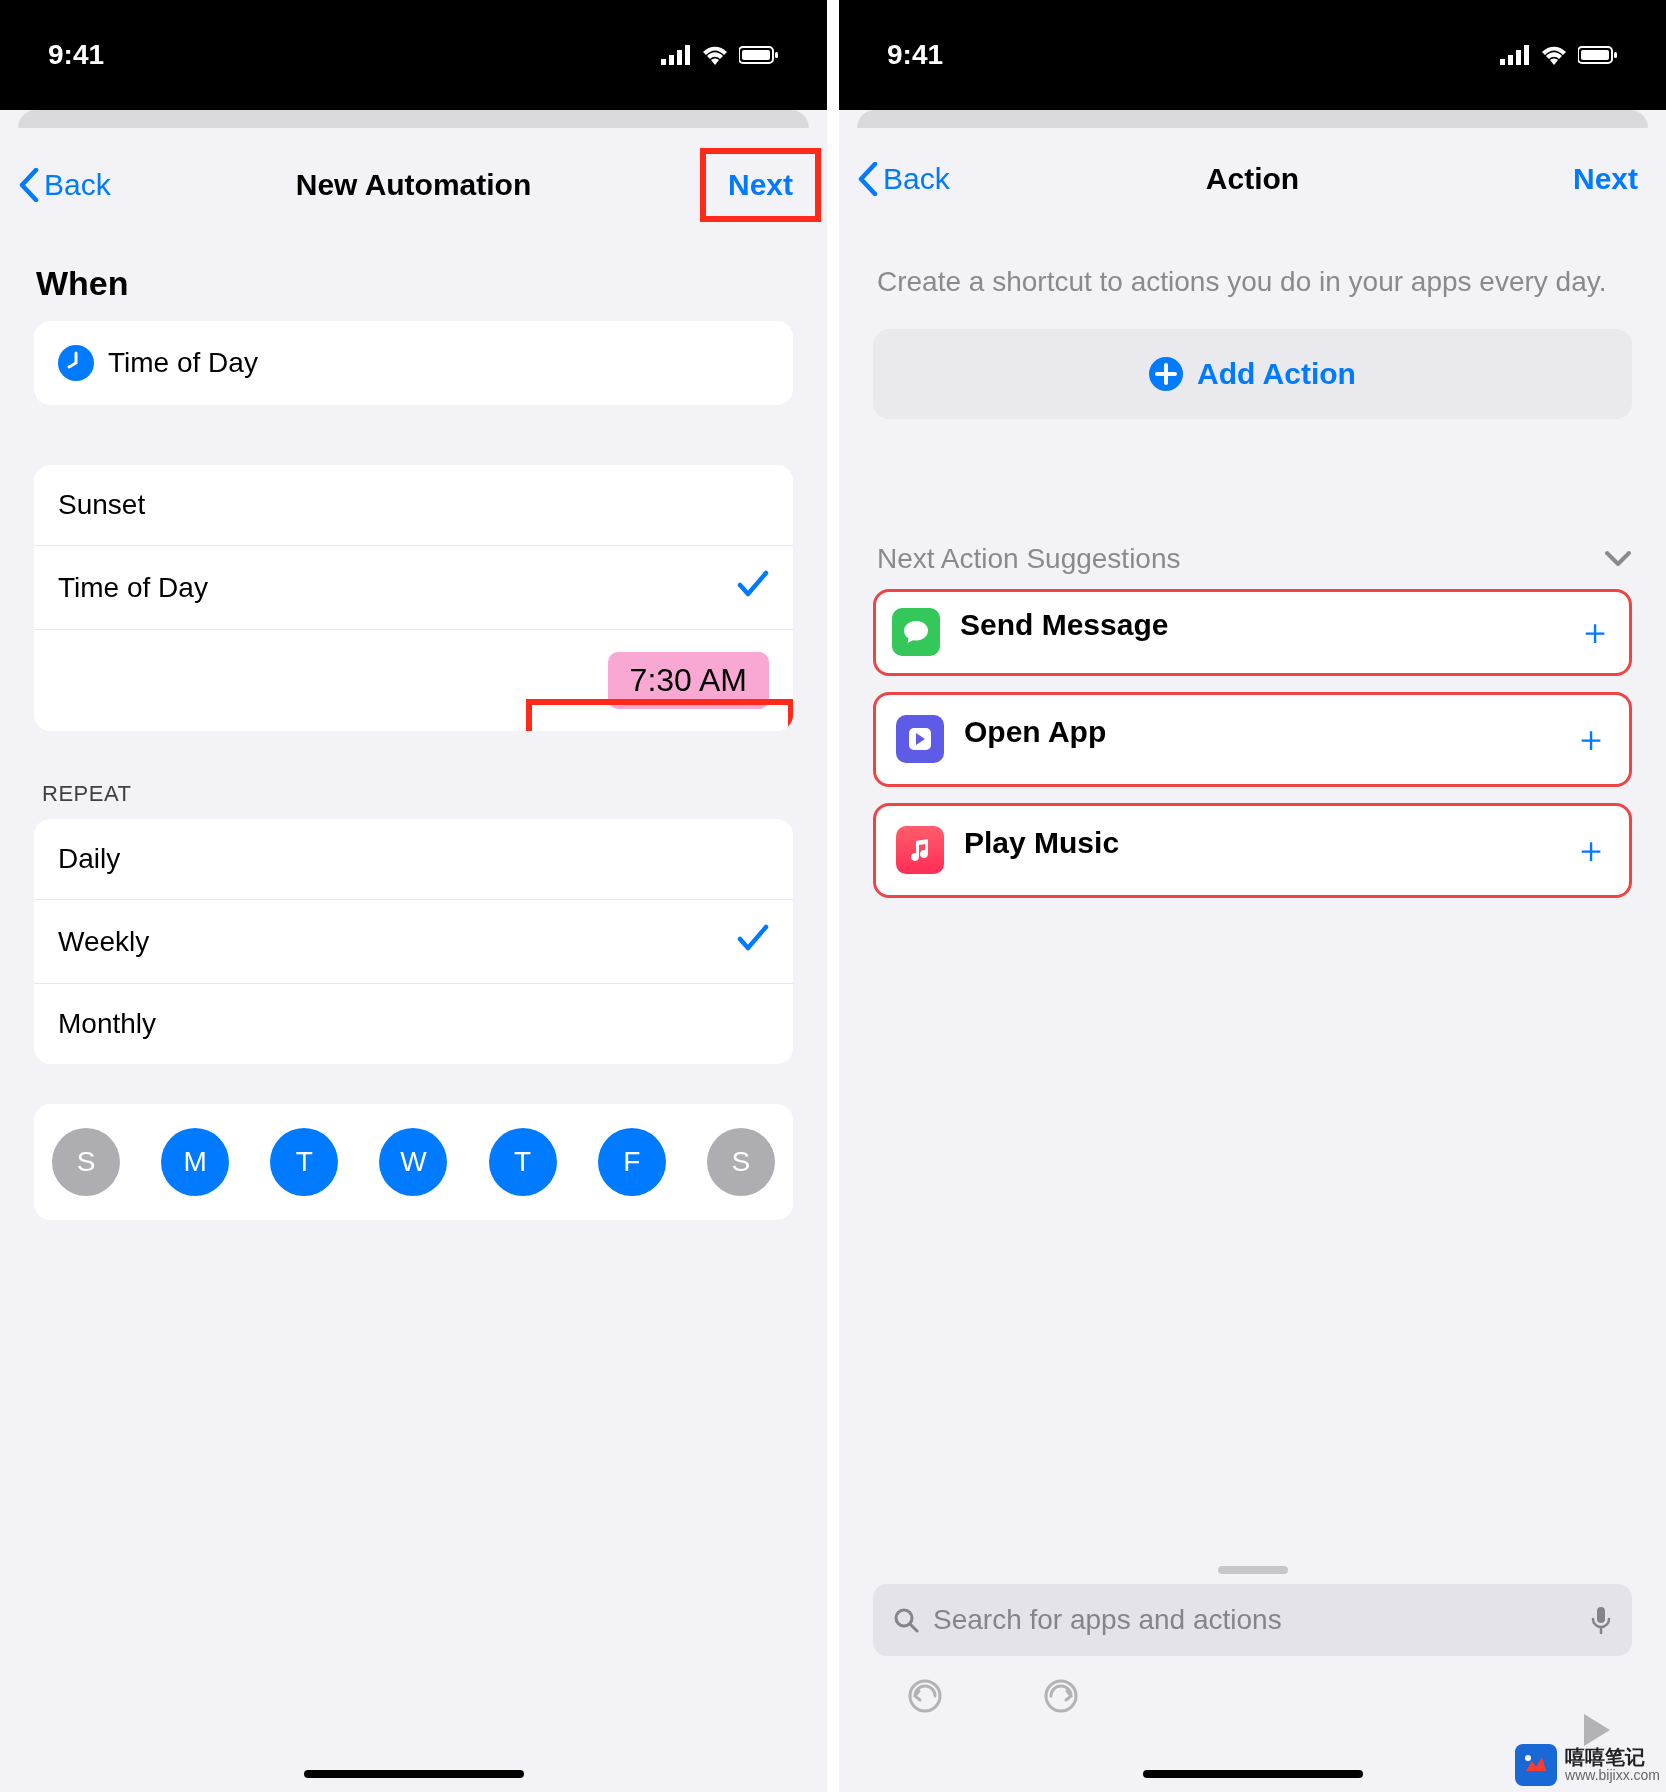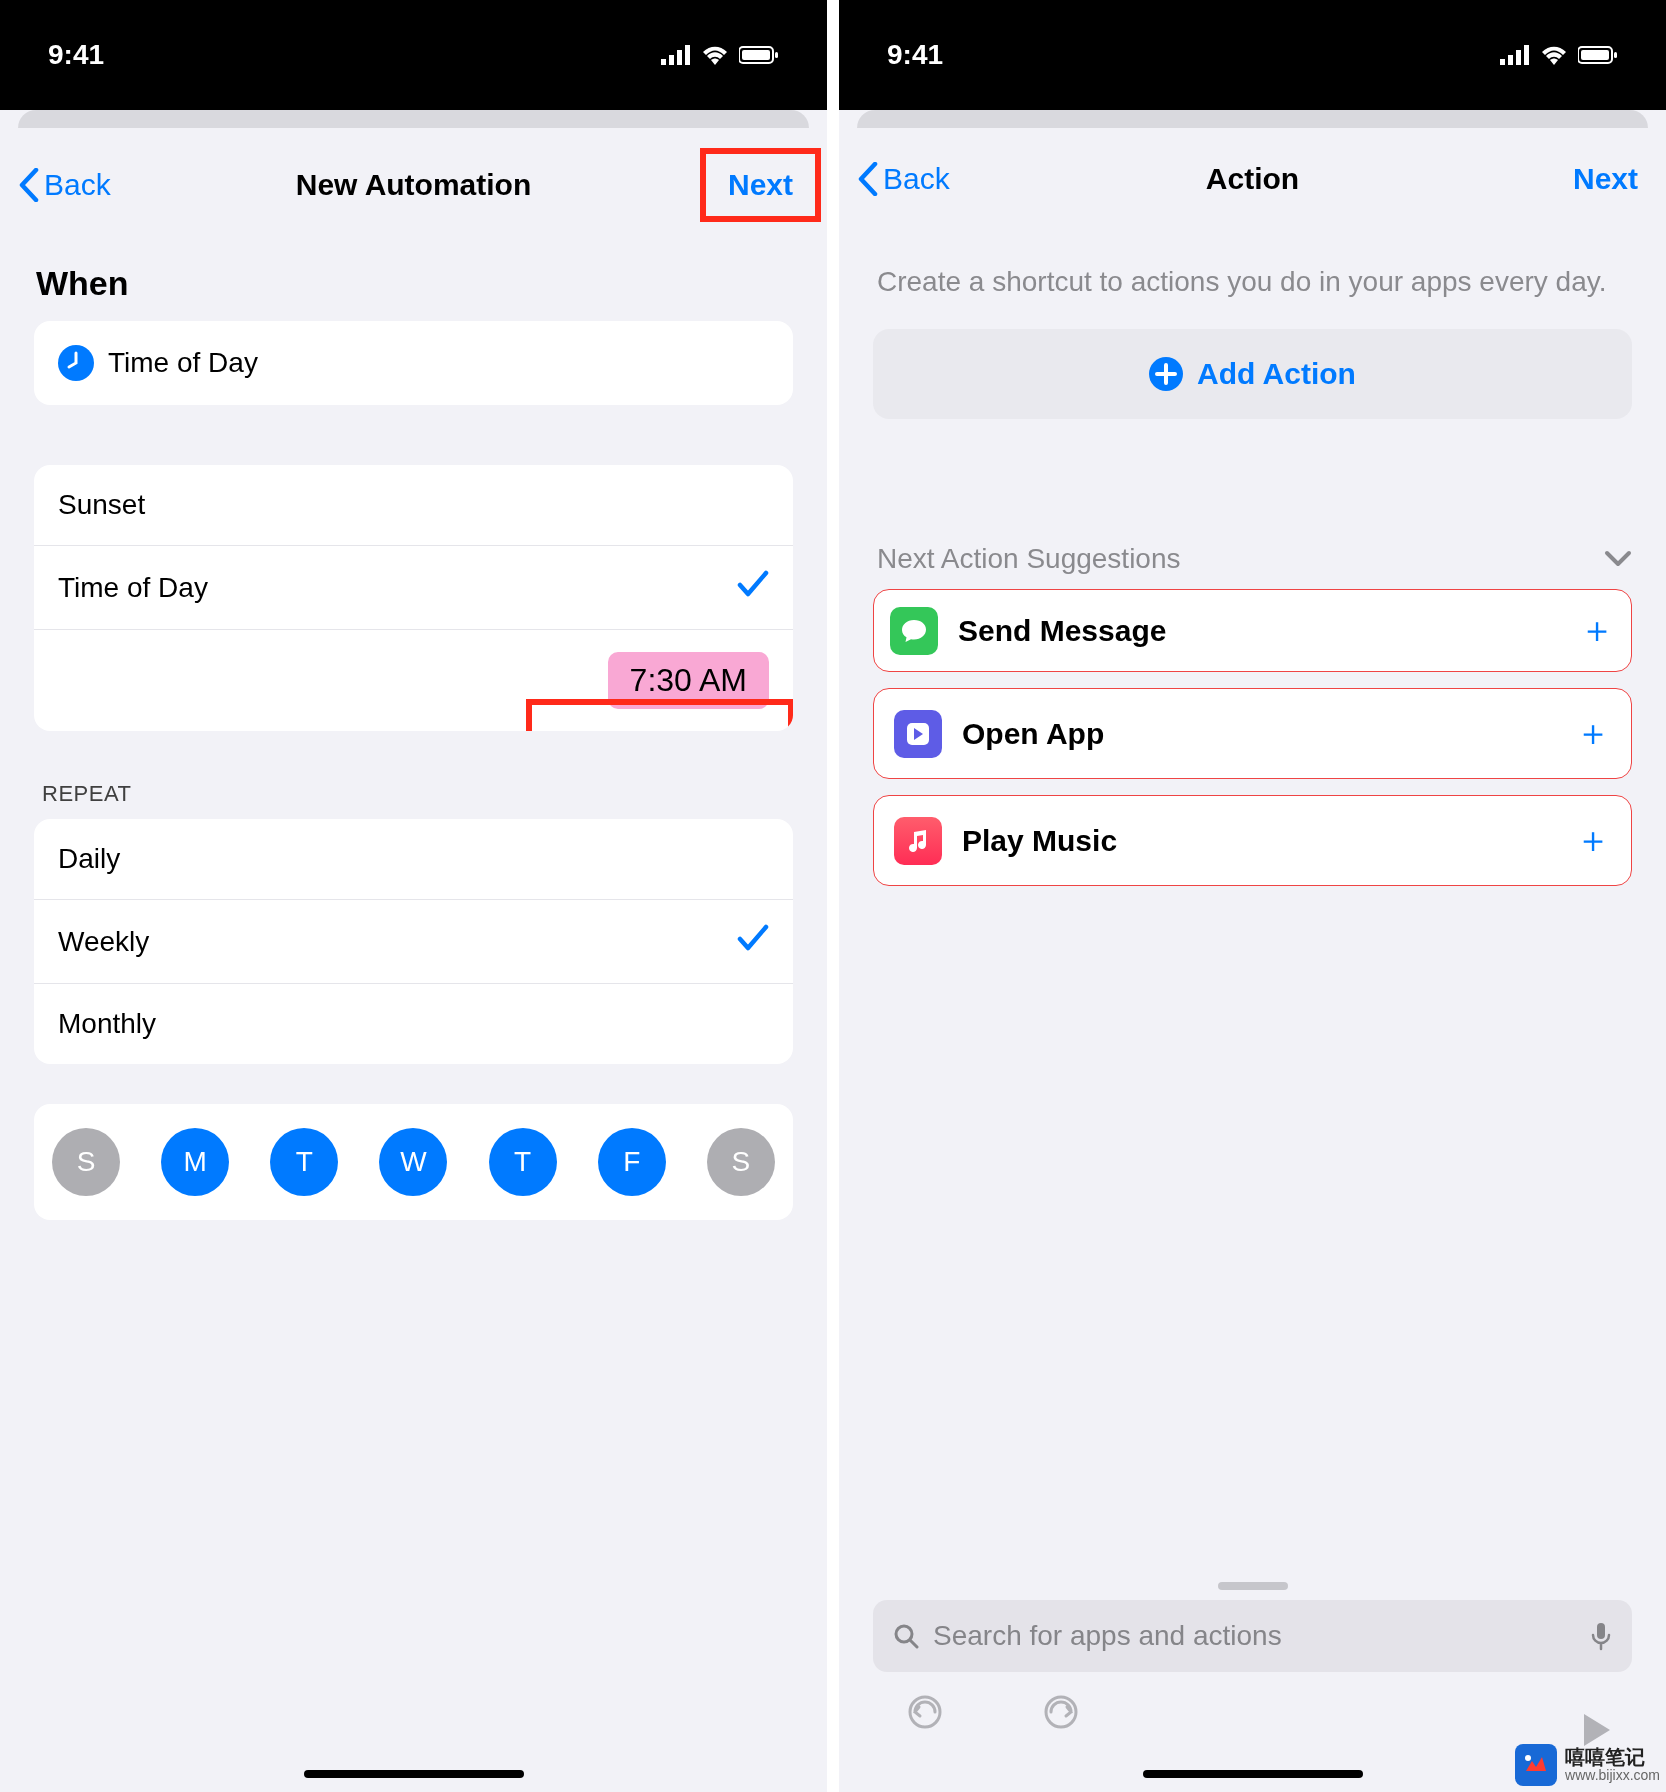--- a/index.html
+++ b/index.html
@@ -166,38 +166,38 @@
     font-weight: 600;
   }
   .sugg-header {
     display:flex; justify-content:space-between; align-items:center;
     color: #8a8a8e;
     font-size: 28px;
     margin: 124px 0 14px 4px;
   }
   .action-card {
     background: #fff;
-    border: 1px solid #ef4444;
+    border: 3px solid #ef4444;
     border-radius: 16px;
     padding: 20px 20px;
-    display:flex; align-items:center;
+    display:flex; 
     gap: 20px;
     margin-bottom: 16px;
   }
   .action-card .app-icon {
     width: 48px; height: 48px; border-radius: 10px;
     display:flex; align-items:center; justify-content:center;
     flex-shrink: 0;
   }
   .action-card .label { font-size: 30px; font-weight: 600; color: #000; flex: 1; }
   .action-card .plus { color: #007aff; font-size: 36px; font-weight: 300; }
   .search-bar {
     position: absolute;
     left: 0; right: 0;
-    bottom: 62px;
+    bottom: 78px;
     padding: 0 34px;
   }
   .search-input {
     background: #e4e3e9;
     border-radius: 14px;
     padding: 20px 20px;
     display:flex; align-items:center; gap: 14px;
     color: #858589;
     font-size: 28px;
   }

